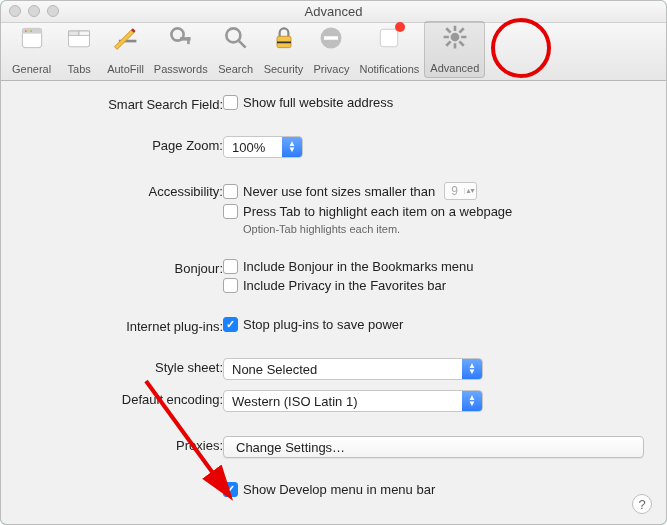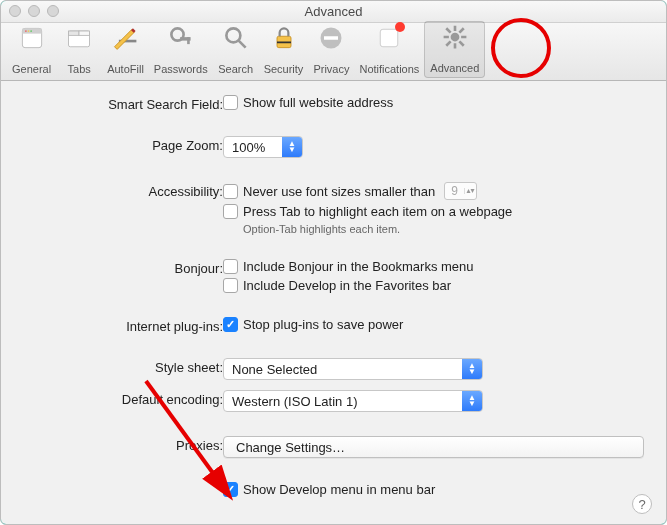--- a/index.html
+++ b/index.html
@@ -209,21 +209,21 @@
 
     <div class="row">
       <div class="lab">Bonjour:</div>
       <div class="val">
         <label class="check-line">
           <span class="check"></span>
           <span>Include Bonjour in the Bookmarks menu</span>
         </label>
         <label class="check-line">
           <span class="check"></span>
-          <span>Include Develop in the Favorites bar</span>
+          <span>Include Privacy in the Favorites bar</span>
         </label>
       </div>
     </div>
     <div class="gap"></div>
 
     <div class="row">
       <div class="lab">Internet plug-ins:</div>
       <div class="val">
         <label class="check-line">
           <span class="check on"></span>

